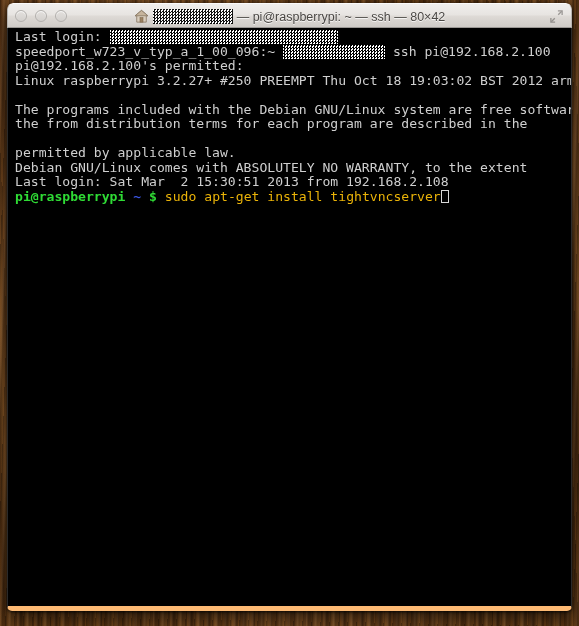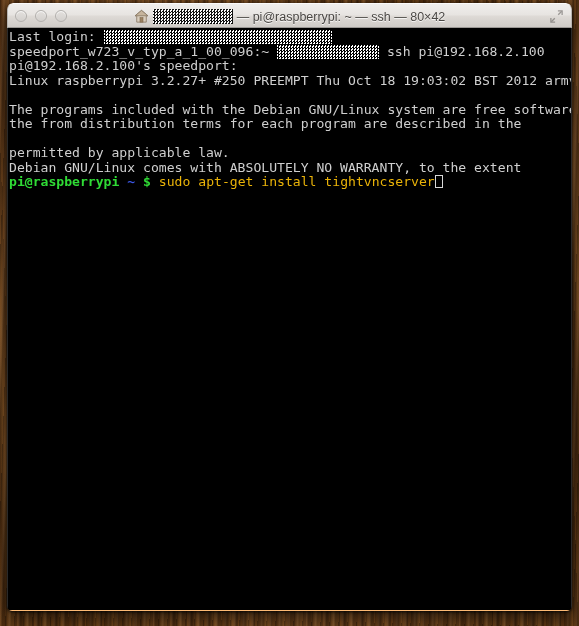--- a/index.html
+++ b/index.html
@@ -114,23 +114,23 @@
     opacity: 0.55;
   }
 
   
   #terminal {
     position: relative;
     height: 583px;
     background: #000000;
     border-left: 1px solid #2a2a2a;
     border-right: 1px solid #2a2a2a;
-    border-bottom: 1px solid #fdba74;
-    box-sizing: border-box;
-    padding: 2px 0 0 1px;
+    border-bottom: 5px solid #fdba74;
+    box-sizing: border-box;
+    padding: 2px 0 0 7px;
     overflow: hidden;
   }
   .line {
     font-family: "DejaVu Sans Mono", monospace;
     font-size: 13.1px;
     line-height: 14.55px;
     color: #cfcfcf;
     white-space: pre;
     letter-spacing: 0px;
     height: 14.55px;
@@ -202,25 +202,26 @@
       </svg>
     </span>
   </div>
 
   <div id="terminal">
 
     <div class="line"><span>Last login: </span><span class="noise n1"></span></div>
 
     <div class="line"><span>speedport_w723_v_typ_a_1_00_096:~ </span><span class="noise n2"></span><span> ssh pi@192.168.2.100</span></div>
 
-    <div class="line">pi@192.168.2.100's speedport:</div>
+    <div class="line">pi@192.168.2.100's permitted:</div>
     <div class="line">Linux raspberrypi 3.2.27+ #250 PREEMPT Thu Oct 18 19:03:02 BST 2012 armv6l</div>
     <div class="line blank"></div>
     <div class="line">The programs included with the Debian GNU/Linux system are free software;</div>
     <div class="line">the from distribution terms for each program are described in the</div>
     <div class="line blank"></div>
     <div class="line">permitted by applicable law.</div>
     <div class="line">Debian GNU/Linux comes with ABSOLUTELY NO WARRANTY, to the extent</div>
+    <div class="line">Last login: Sat Mar  2 15:30:51 2013 from 192.168.2.108</div>
 
     <div class="line"><span class="c-green">pi@raspberrypi</span><span class="c-white"> </span><span class="c-cyan">~</span><span class="c-white"> </span><span class="c-green">$</span><span class="c-white"> </span><span class="c-white">sudo apt-get install tightvncserver</span><span class="cursor-block"></span></div>
 
   </div>
 </div>
 
 </body></html>

